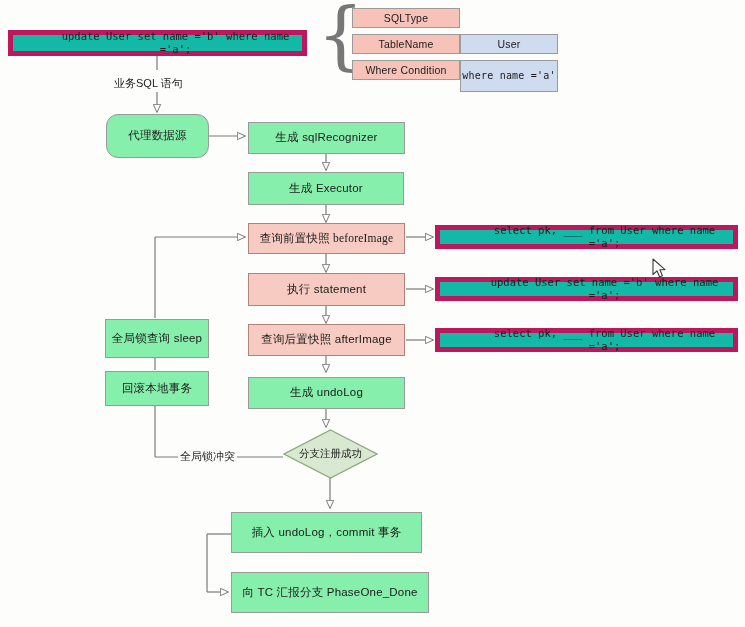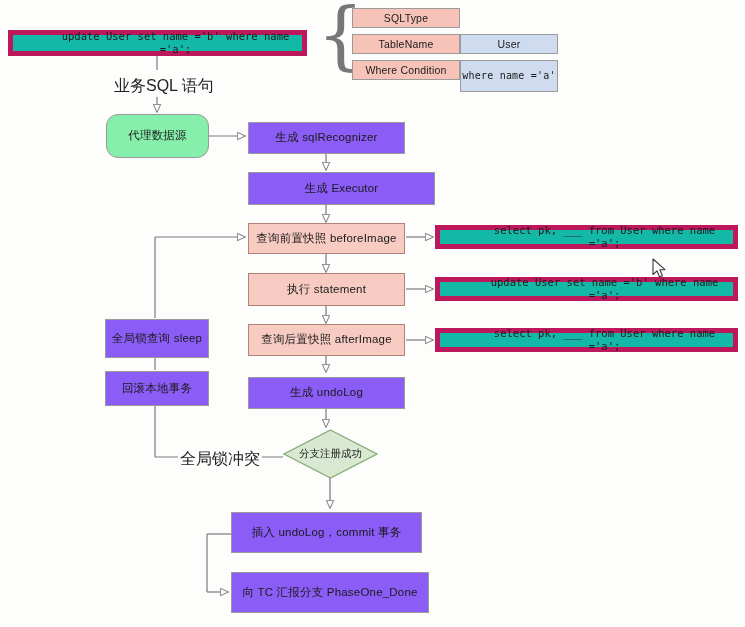--- a/index.html
+++ b/index.html
@@ -15,21 +15,21 @@
     position:absolute;
     box-sizing:border-box;
     display:flex;align-items:center;justify-content:center;
     text-align:center;
     font-size:11.5px;
     color:#1a1a1a;
     letter-spacing:.2px;
     line-height:1.2;
   }
   .grey{
-    background:#8b5cf6;
+    background:#86efac;
     border:1px solid #9a9a9a;
   }
   .grey-round{
     background:#86efac;
     border:1px solid #9a9a9a;
     border-radius:12px;
   }
   .pink{
     background:#f7cbc2;
     border:1px solid #b08278;
@@ -48,21 +48,21 @@
     font-size:10.5px;
   }
   .tbl-val{
     background:#cfdcef;
     border:1px solid #9b9b9b;
     font-size:10.5px;
   }
   .diamond-wrap{position:absolute;}
   .edge-label{
     position:absolute;
-    font-size:16px;
+    font-size:11px;
     color:#222;
     background:#fdfdfc;
     padding:0 2px;
     white-space:nowrap;
   }
   svg.lines{position:absolute;left:0;top:0;width:745px;height:627px;pointer-events:none;}
   .cursor{position:absolute;pointer-events:none;}
   .brace{
     position:absolute;
     font-size:74px;
@@ -151,25 +151,25 @@
   <div class="edge-label" style="left:112px;top:76px;">业务SQL 语句</div>
 
   <div class="node grey-round" style="left:106px;top:114px;width:103px;height:44px;">
     <span>代理数据源</span>
   </div>
 
   <div class="node grey" style="left:248px;top:122px;width:157px;height:32px;">
     <span>生成 sqlRecognizer</span>
   </div>
 
-  <div class="node grey" style="left:248px;top:172px;width:187px;height:33px;">
+  <div class="node grey" style="left:248px;top:172px;width:156px;height:33px;">
     <span>生成 Executor</span>
   </div>
 
-  <div class="node pink" style="left:248px;top:223px;width:157px;height:31px;">
+  <div class="node pink" style="left:248px;top:223px;width:157px;height:31px;font-family:Liberation Serif, serif;">
     <span>查询前置快照 beforeImage</span>
   </div>
 
   <div class="node pink" style="left:248px;top:273px;width:157px;height:33px;">
     <span>执行 statement</span>
   </div>
 
   <div class="node pink" style="left:248px;top:324px;width:157px;height:32px;">
     <span>查询后置快照 afterImage</span>
   </div>

